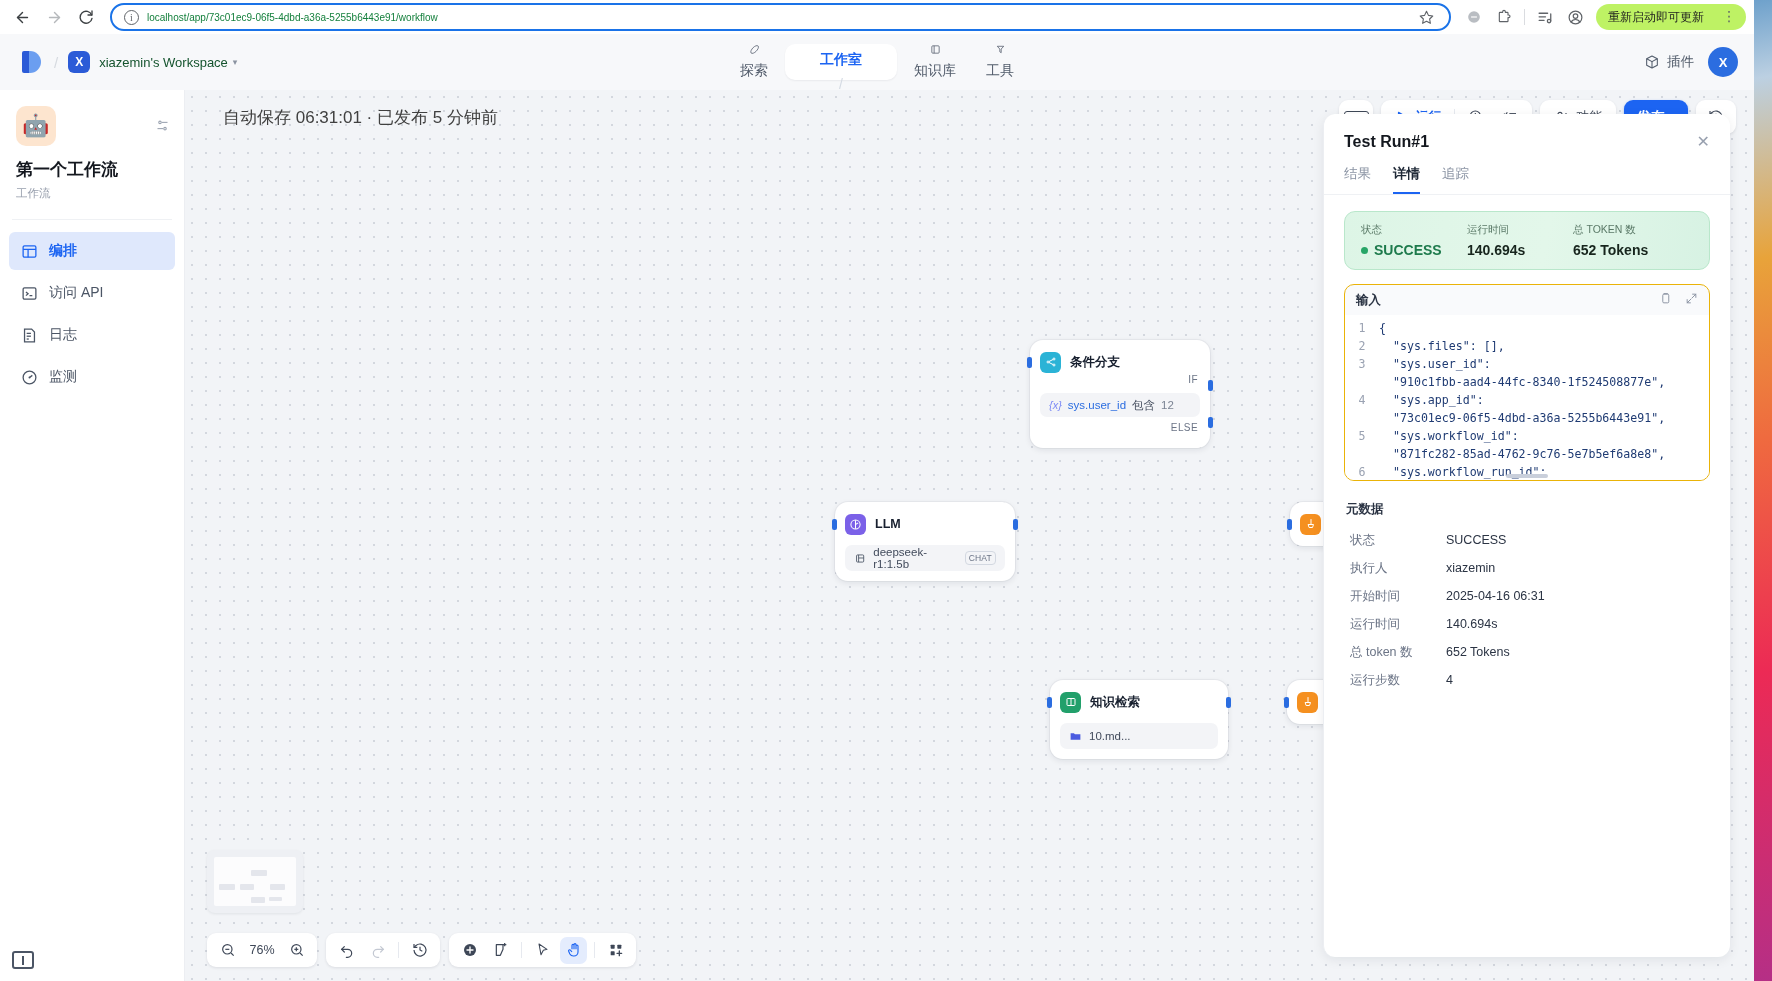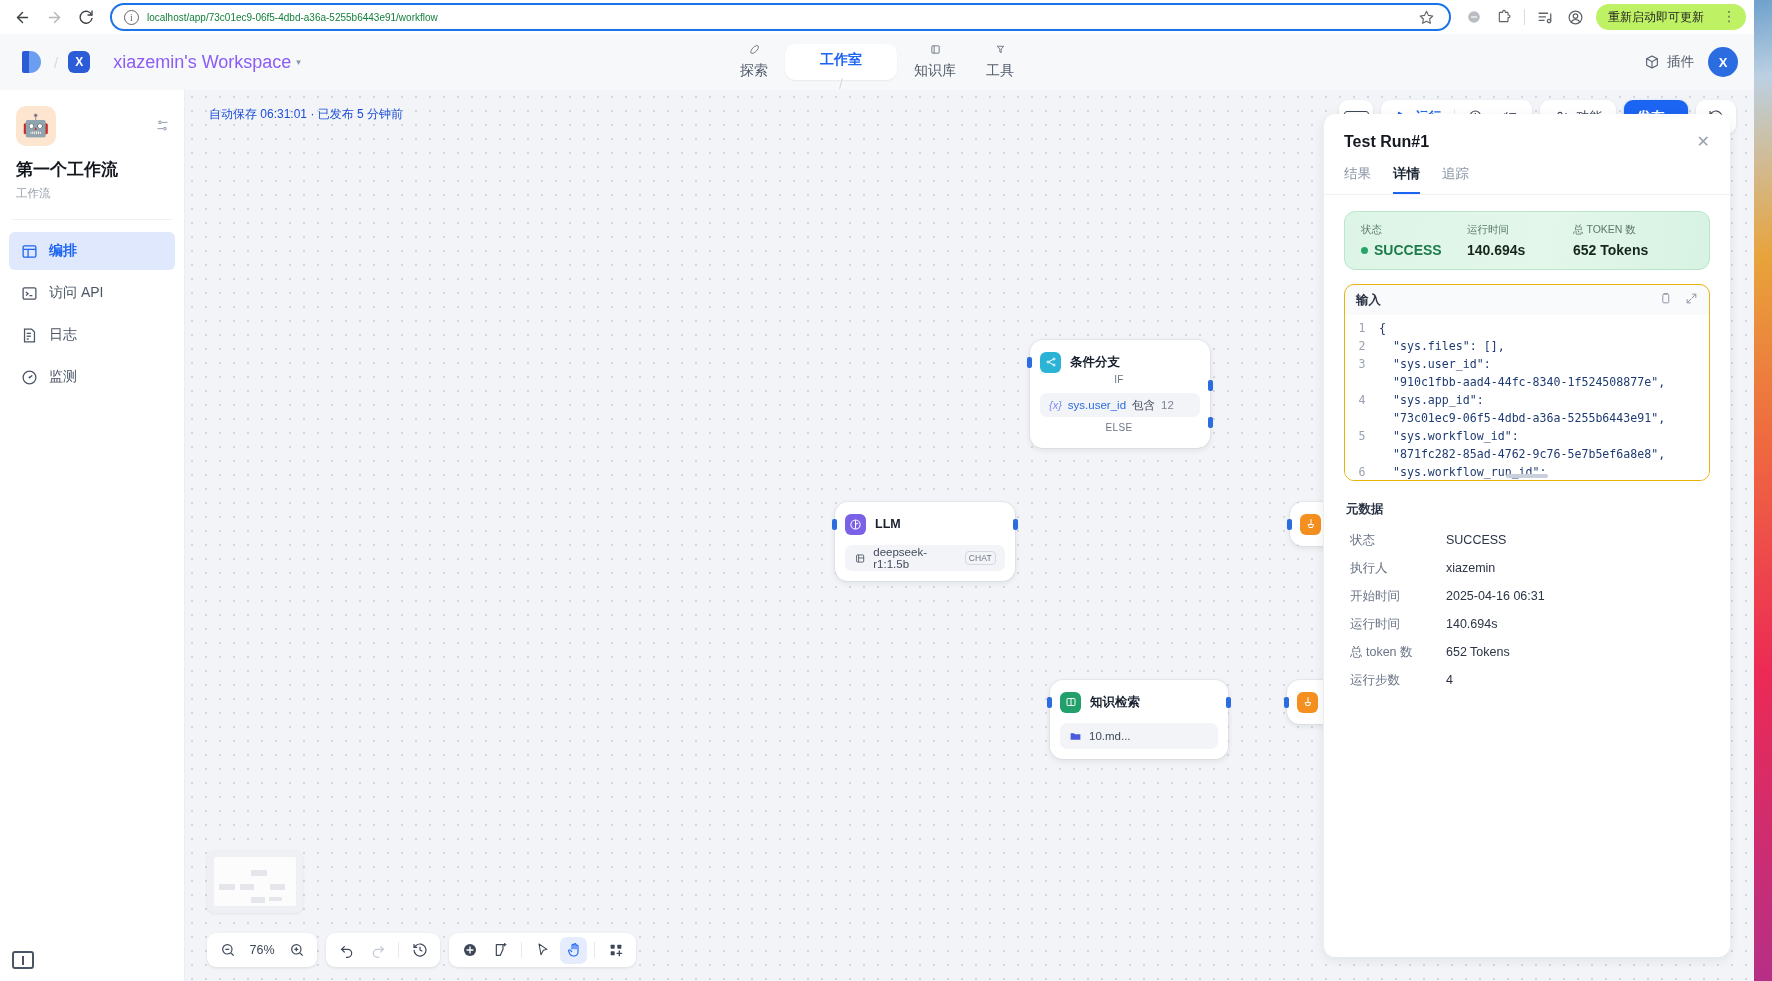--- a/index.html
+++ b/index.html
@@ -83,21 +83,21 @@
   }
   #brand-logo .b1 { position:absolute; left:0; top:2px; width:7px; height:22px; background:#2b5bd7; border-radius:2px 0 0 2px;}
   #brand-logo .b2 { position:absolute; left:7px; top:2px; width:12px; height:22px; background:#6b9ef0; border-radius:0 11px 11px 0;}
   .hdr-slash { color: #d6dae0; margin: 0 10px; font-size: 15px; }
   #workspace-avatar {
     width: 22px; height: 22px; border-radius: 6px; background: #2b5bd7;
     color: #fff; font-size: 12px; font-weight: 700;
     display: flex; align-items: center; justify-content: center;
   }
   #workspace-name {
-    font-size: 18px; color: #8b5cf6; margin-left: 23px;
+    font-size: 13px; color: #14532d; margin-left: 9px;
   }
   .caret { font-size: 9px; color: #8b93a1; margin-left: 5px; }
   #header-nav {
     position: absolute; left: 50%; transform: translateX(-50%);
     display: flex; align-items: center; gap: 4px;
   }
   .nav-item {
     display: flex; align-items: center; gap: 7px;
     height: 36px; padding: 0 13px; border-radius: 10px;
     font-size: 14px; color: #525c6b; cursor: pointer; flex-direction: column;
@@ -149,22 +149,22 @@
   .side-item svg { flex: 0 0 auto; }
 
   
   #canvas-wrap { flex: 1 1 auto; position: relative; overflow: hidden; background: #f2f4f7; }
   #canvas-dots {
     position: absolute; inset: 0;
     background-image: radial-gradient(#d3d7de 1px, transparent 1px);
     background-size: 14px 14px;
   }
   #autosave {
-    position: absolute; left: 24px; top: 16px;
-    font-size: 12px; color: #1d4ed8; z-index: 5;
+    position: absolute; left: 38px; top: 16px;
+    font-size: 17px; color: #404040; z-index: 5;
   }
 
   
   #wf-toolbar {
     position: absolute; right: 18px; top: 10px; z-index: 6;
     display: flex; align-items: center; gap: 8px;
   }
   .tbar-box {
     height: 34px; background: #fff; border-radius: 9px;
     box-shadow: 0 1px 3px rgba(16,24,40,.10);
@@ -218,21 +218,21 @@
   .port {
     position: absolute; width: 5px; height: 11px; background: #2b6de0;
     border-radius: 2px; top: 50%; margin-top: -5px; z-index: 5;
   }
   .branch-row {
     background: #f3f4f7; border-radius: 7px; height: 24px;
     display: flex; align-items: center; gap: 6px; padding: 0 9px;
     font-size: 11.5px; color: #424b5c; margin-top: 3px;
   }
   .branch-lbl {
-    text-align: center; font-size: 10px; color: #6b7486;
+    text-align: right; font-size: 10px; color: #6b7486;
     letter-spacing: .4px; padding-right: 2px; height: 16px;
   }
   .varname { color: #2b6de0; }
   .varsym { color: #7b89f5; font-style: italic; font-size: 11px; }
 
   
   #edges { position: absolute; inset: 0; z-index: 3; pointer-events: none; }
 
   
   #minimap {

